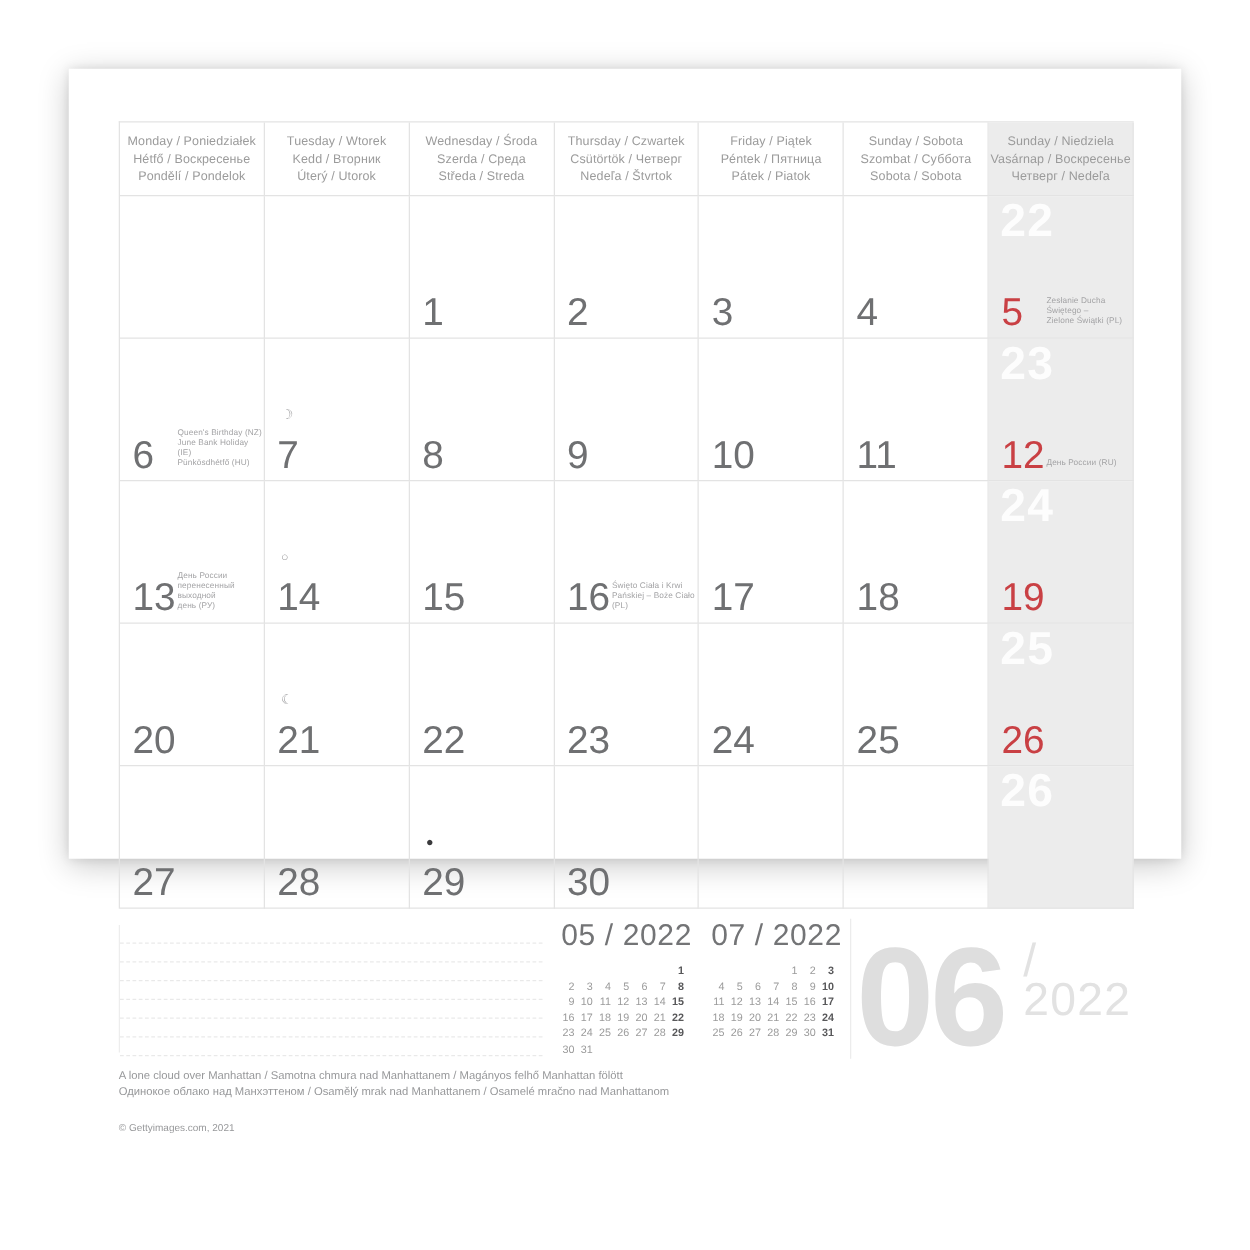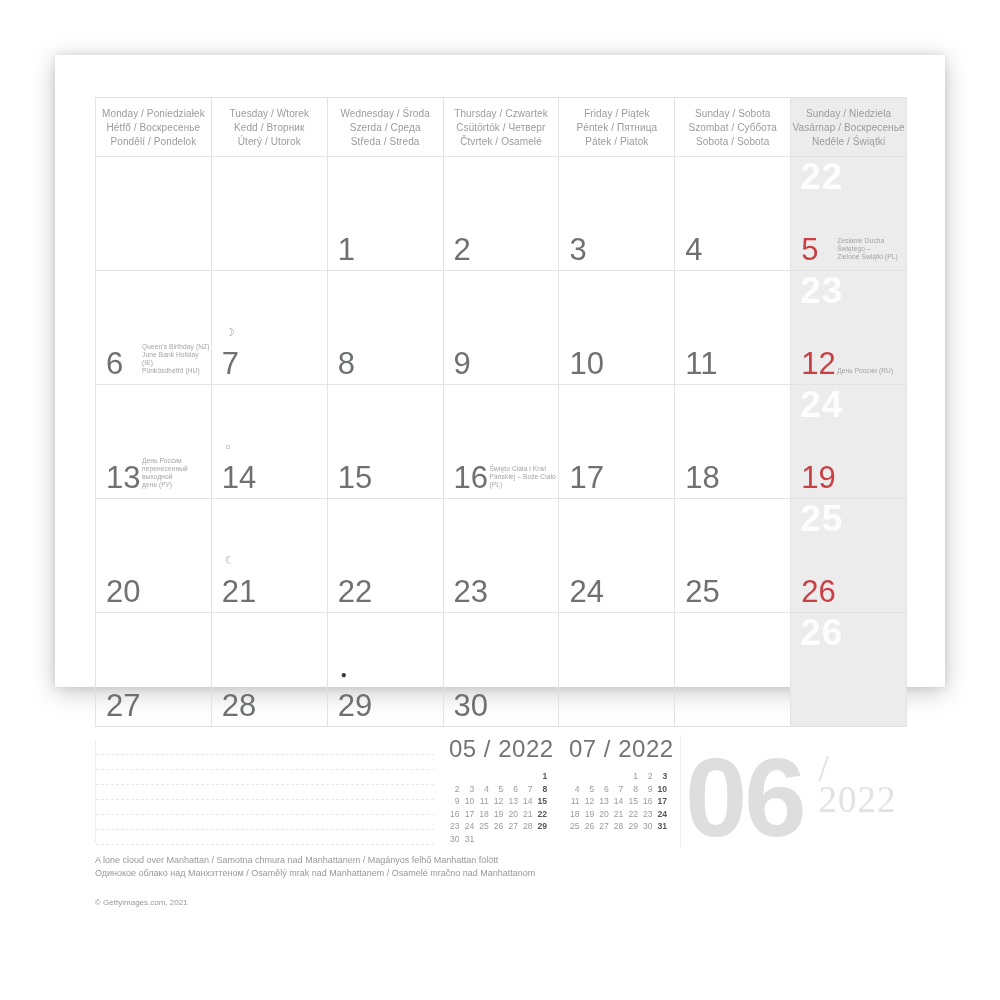--- a/index.html
+++ b/index.html
@@ -68,21 +68,21 @@
     border-left:1px solid #ececec;
   }
   .bigmonth{
     position:absolute;left:630px;top:698px;width:222px;height:96px;
     display:flex;
   }
   .bigmonth .m{
     font-size:112px;font-weight:700;color:var(--big-gray);line-height:0.80;letter-spacing:-3px;
   }
   .bigmonth .y{
-    font-size:37px;font-weight:300;color:#e2e2e2;margin-left:15px;line-height:0.85;letter-spacing:1px;font-family:Liberation Serif, serif;
+    font-size:37px;font-weight:300;color:#e2e2e2;margin-left:15px;line-height:0.85;letter-spacing:1px;
   }
   .caption{
     position:absolute;left:40px;top:799px;font-size:9px;line-height:13px;color:#97989a;
   }
   .copyright{
     position:absolute;left:40px;top:843px;font-size:8px;color:#97989a;
   }
 </style>
 </head>
 <body style="--accent-red: #c94044; --sunday-bg: #ececec; --date-gray: #6f7072; --label-gray: #9b9b9b; --grid-line: #e3e3e3; --big-gray: #dedede;">
@@ -101,36 +101,36 @@
         <div class="hline">Úterý / Utorok</div>
       </div>
       <div class="hcell">
         <div class="hline">Wednesday / Środa</div>
         <div class="hline">Szerda / Среда</div>
         <div class="hline">Středa / Streda</div>
       </div>
       <div class="hcell">
         <div class="hline">Thursday / Czwartek</div>
         <div class="hline">Csütörtök / Четверг</div>
-        <div class="hline">Čtvrtek / Osamelé</div>
+        <div class="hline">Nedeľa / Štvrtok</div>
       </div>
       <div class="hcell">
         <div class="hline">Friday / Piątek</div>
         <div class="hline">Péntek / Пятница</div>
         <div class="hline">Pátek / Piatok</div>
       </div>
       <div class="hcell">
         <div class="hline">Sunday / Sobota</div>
         <div class="hline">Szombat / Суббота</div>
         <div class="hline">Sobota / Sobota</div>
       </div>
       <div class="hcell sun">
         <div class="hline">Sunday / Niedziela</div>
         <div class="hline">Vasárnap / Воскресенье</div>
-        <div class="hline">Neděle / Świątki</div>
+        <div class="hline">Четверг / Nedeľa</div>
       </div>
       <div class="cell"></div>
       <div class="cell"></div>
       <div class="cell">
         <div class="date">1</div>
       </div>
       <div class="cell">
         <div class="date">2</div>
       </div>
       <div class="cell">

